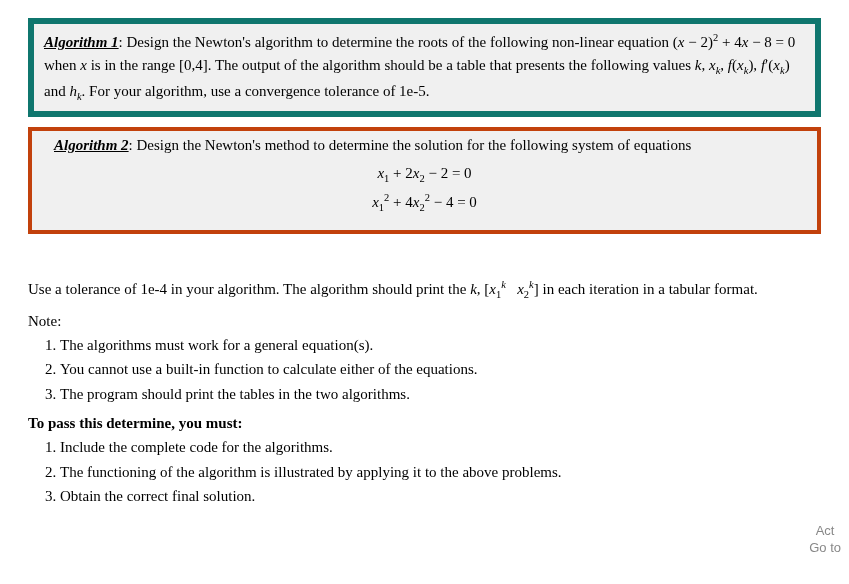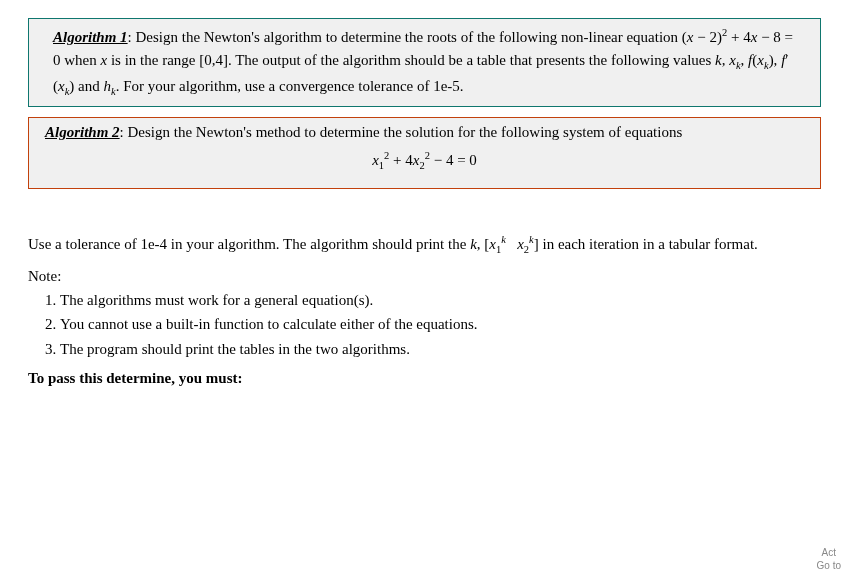--- a/index.html
+++ b/index.html
@@ -23,34 +23,34 @@
       margin-bottom: 14px;
     }
 
     .algorithm-header {
       font-style: italic;
       font-weight: bold;
     }
 
     .algorithm-block {
       background: #f0f0f0;
-      border: 1px solid #0f766e;
-      padding: 6px 24px;
+      border: 6px solid #0f766e;
+      padding: 6px 10px;
       margin-bottom: 10px;
       line-height: 1.55;
     }
 
     .algorithm-block p {
       line-height: 1.55;
     }
 
     .equations-block {
       background: #f0f0f0;
-      border: 1px solid #c2410c;
-      padding: 6px 16px;
+      border: 4px solid #c2410c;
+      padding: 6px 22px;
       margin-bottom: 26px;
     }
 
     .equations-center {
       text-align: center;
       margin: 6px 0;
       line-height: 1.8;
     }
 
     .tolerance-line {
@@ -100,24 +100,24 @@
       vertical-align: super;
     }
 
     sub {
       font-size: 0.7em;
       vertical-align: sub;
     }
 
     .watermark {
       position: fixed;
-      bottom: 12px;
+      bottom: 27px;
       right: 8px;
       font-family: Arial, sans-serif;
-      font-size: 10px;
+      font-size: 13px;
       color: #888;
       text-align: center;
       line-height: 1.3;
     }
 
     .math-italic {
       font-style: italic;
     }
   </style>
 </head>
@@ -131,20 +131,23 @@
     algorithm, use a convergence tolerance of 1e-5.
   </p>
 </div>
 
 <div class="section equations-block">
   <p>
     <span class="algorithm-header"><em><u>Algorithm 2</u></em></span>: Design the Newton's method to determine the solution for the following system of equations
   </p>
   <div class="equations-center">
     <div>
+      <span class="math-italic">x</span><sub>1</sub> + 2<span class="math-italic">x</span><sub>2</sub> − 2 = 0
+    </div>
+    <div>
       <span class="math-italic">x</span><sub>1</sub><sup>2</sup> + 4<span class="math-italic">x</span><sub>2</sub><sup>2</sup> − 4 = 0
     </div>
   </div>
 </div>
 
 <div class="tolerance-line">
   Use a tolerance of 1e-4 in your algorithm. The algorithm should print the <span class="math-italic">k</span>, [<span class="math-italic">x</span><sub>1</sub><sup><span class="math-italic">k</span></sup>&nbsp;&nbsp; <span class="math-italic">x</span><sub>2</sub><sup><span class="math-italic">k</span></sup>] in each
   iteration in a tabular format.
 </div>
 
@@ -152,18 +155,23 @@
   <div class="note-title">Note:</div>
   <ol>
     <li>The algorithms must work for a general equation(s).</li>
     <li>You cannot use a built-in function to calculate either of the equations.</li>
     <li>The program should print the tables in the two algorithms.</li>
   </ol>
 </div>
 
 <div class="pass-section">
   <div class="pass-title">To pass this determine, you must:</div>
+  <ol>
+    <li>Include the complete code for the algorithms.</li>
+    <li>The functioning of the algorithm is illustrated by applying it to the above problems.</li>
+    <li>Obtain the correct final solution.</li>
+  </ol>
 </div>
 
 <div class="watermark">
   <span>Act</span><br>
   <span>Go to</span>
 </div>
 
 </body></html>

